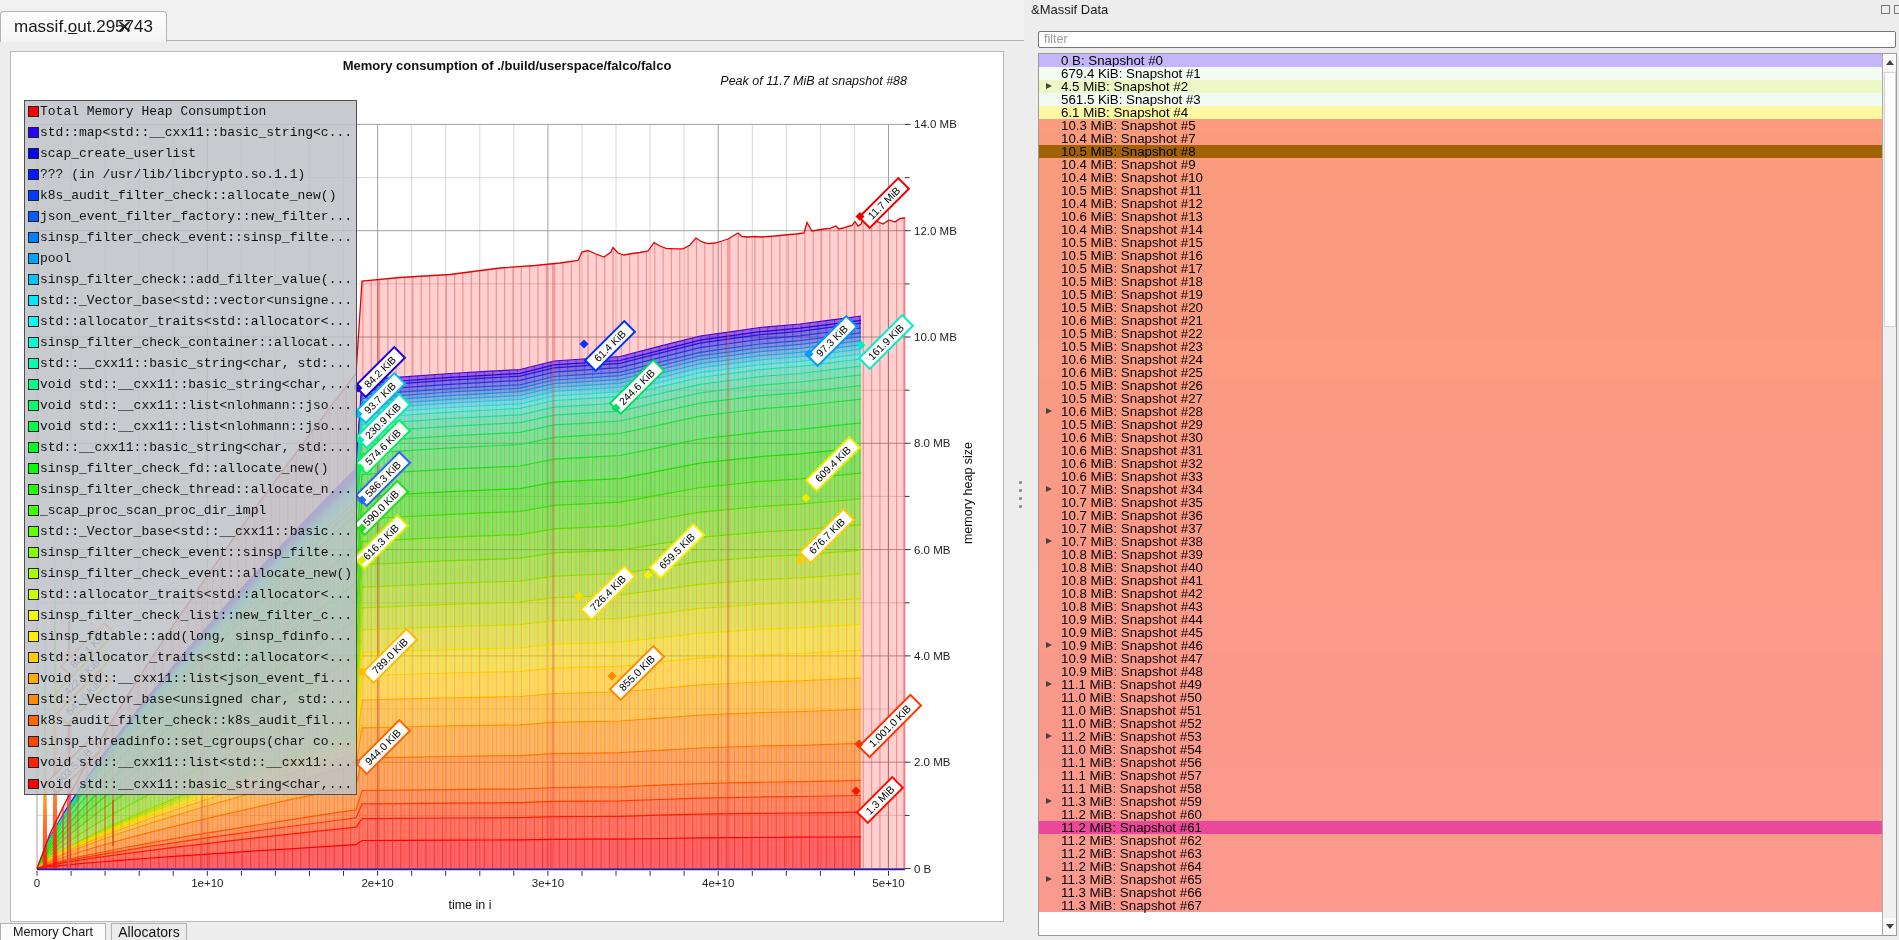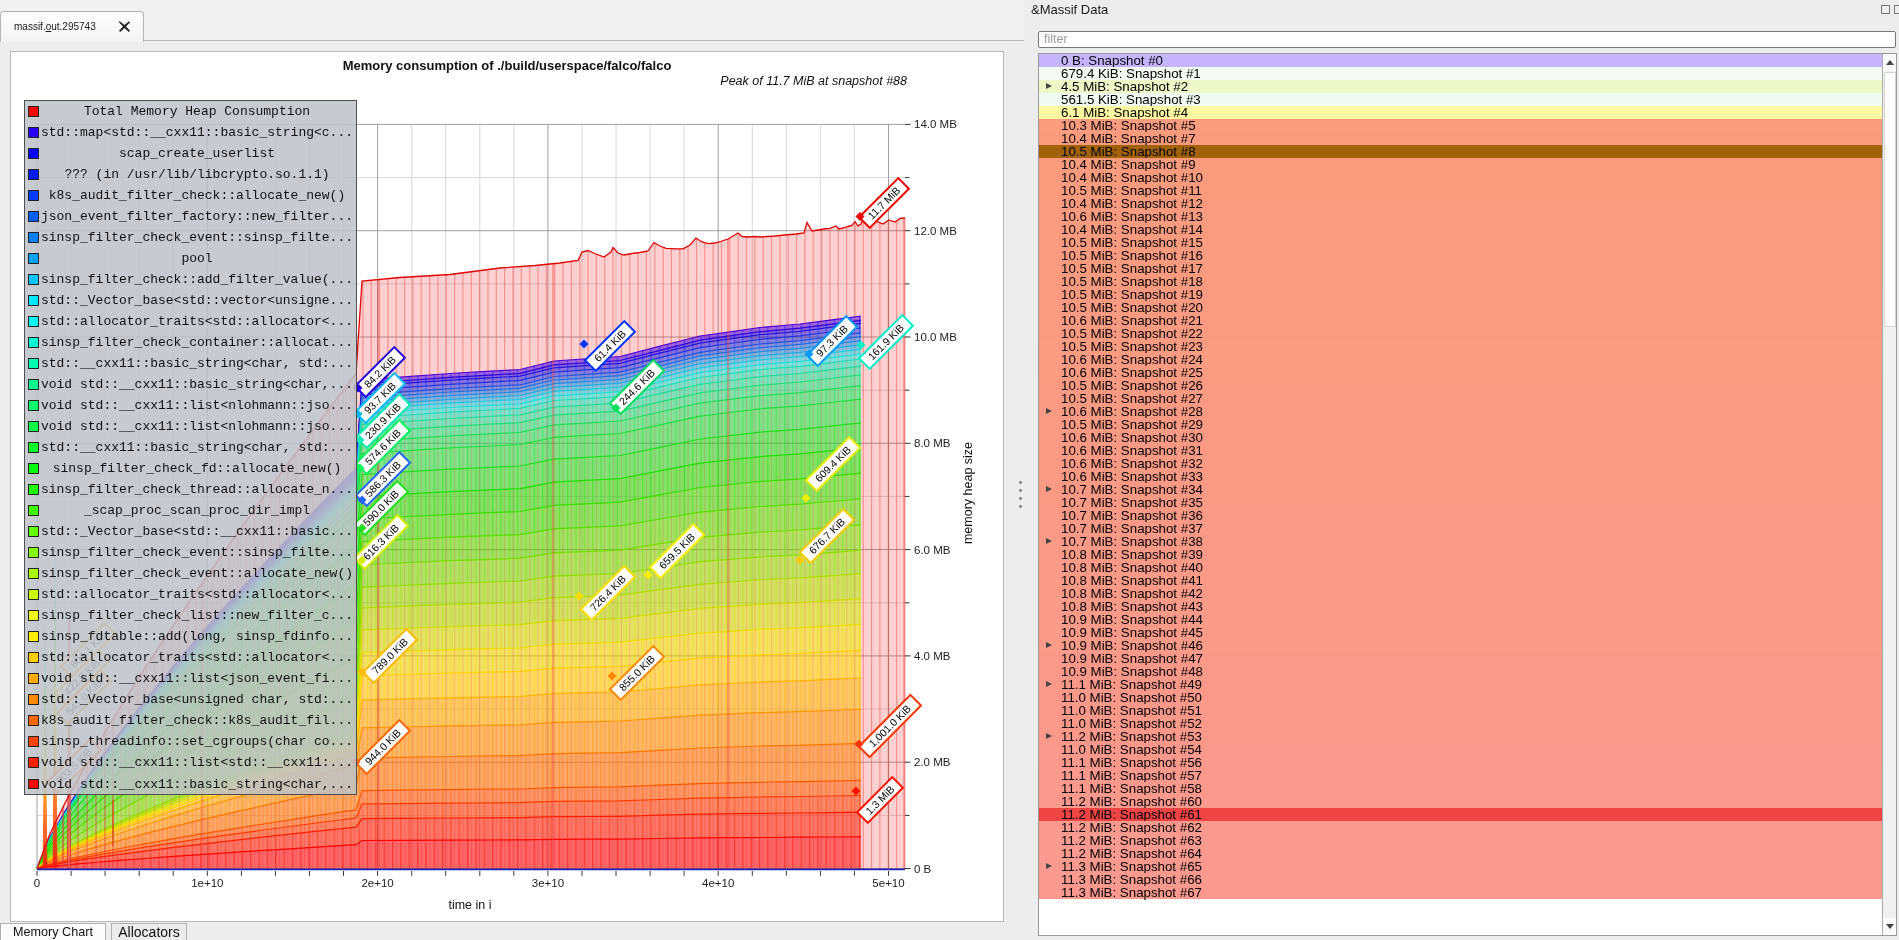--- a/index.html
+++ b/index.html
@@ -1,24 +1,24 @@
 <!DOCTYPE html>
 <html><head><meta charset="utf-8"><style>
 *{margin:0;padding:0;box-sizing:border-box}
 html,body{width:1899px;height:940px;overflow:hidden;background:#ededed;font-family:"Liberation Sans",sans-serif;position:relative}
 #topbar{position:absolute;left:0;top:0;width:1024px;height:41px;background:#f1f1f1;border-bottom:1px solid #b4b4b4}
-#tab{position:absolute;left:0;top:11px;width:144px;height:31px;background:linear-gradient(#fdfdfd,#f4f4f4);border:1px solid #b4b4b4;border-bottom:none;border-radius:4px 4px 0 0;font-size:10px;color:#1a1a1a;line-height:30px;padding-left:13px;z-index:3}
+#tab{position:absolute;left:0;top:11px;width:167px;height:31px;background:linear-gradient(#fdfdfd,#f4f4f4);border:1px solid #b4b4b4;border-bottom:none;border-radius:4px 4px 0 0;font-size:17px;color:#1a1a1a;line-height:30px;padding-left:13px;z-index:3}
 #tab u{text-decoration:underline}
 #panel{position:absolute;left:10px;top:51px;width:994px;height:871px;background:#fff;border:1px solid #b9b9b9}
 #title{position:absolute;left:107px;top:58px;width:800px;text-align:center;font-size:13px;font-weight:bold;color:#111;z-index:2}
 #subtitle{position:absolute;left:107px;top:74px;width:800px;text-align:right;font-size:12.5px;font-style:italic;color:#111;z-index:2}
 #legend{position:absolute;left:24px;top:100px;width:333px;height:695px;background:rgba(190,195,199,0.86);border:1px solid #4f4f4f;z-index:2}
 .lr{position:relative;height:21.03px}
 .lsq{position:absolute;left:3px;top:5px;width:10.5px;height:10.5px;border:1px solid #222}
-.ltx{position:absolute;left:15px;right:2px;top:3px;text-align:center;font-family:"Liberation Mono",monospace;font-size:13px;color:#111;white-space:nowrap}
+.ltx{position:absolute;left:15px;right:2px;top:3px;font-family:"Liberation Mono",monospace;font-size:13px;color:#111;white-space:nowrap}
 #mdtitle{position:absolute;left:1031px;top:2px;font-size:13px;color:#1a1a1a}
 #filter{position:absolute;left:1038px;top:31px;width:858px;height:17px;background:#fff;border:1px solid #767676;border-radius:2px;font-size:12.5px;color:#9a9a9a;line-height:15px;padding-left:5px}
 #list{position:absolute;left:1038px;top:53px;width:859px;height:883px;background:#fff;border:1px solid #999;overflow:hidden}
 .row{height:13px;font-size:13.3px;line-height:13px;color:#000;padding-left:22px;position:relative;white-space:nowrap}
 .arr{position:absolute;left:7px;top:3.2px;width:0;height:0;border-left:6px solid #444;border-top:3.5px solid transparent;border-bottom:3.5px solid transparent}
 #sb{position:absolute;left:1882px;top:54px;width:14px;height:881px;background:#f0f0f0;border-left:1px solid #ababab}
 #sbup{position:absolute;left:1883px;top:54px;width:13px;height:17px;background:#fafafa}
 #sbdn{position:absolute;left:1883px;top:918px;width:13px;height:17px;background:#fafafa}
 #sbth{position:absolute;left:1884px;top:72px;width:12px;height:255px;background:#fdfdfd;border:1px solid #d5d5d5}
 .tri-up{width:0;height:0;border-bottom:5px solid #444;border-left:4.5px solid transparent;border-right:4.5px solid transparent;margin:6px auto 0}
@@ -589,22 +589,23 @@
     <div class="row" style="background:rgb(250,153,137)">10.9 MiB: Snapshot #48</div>
     <div class="row" style="background:rgb(250,153,137)"><span class="arr"></span>11.1 MiB: Snapshot #49</div>
     <div class="row" style="background:rgb(250,153,138)">11.0 MiB: Snapshot #50</div>
     <div class="row" style="background:rgb(250,153,138)">11.0 MiB: Snapshot #51</div>
     <div class="row" style="background:rgb(250,153,138)">11.0 MiB: Snapshot #52</div>
     <div class="row" style="background:rgb(250,153,138)"><span class="arr"></span>11.2 MiB: Snapshot #53</div>
     <div class="row" style="background:rgb(250,153,139)">11.0 MiB: Snapshot #54</div>
     <div class="row" style="background:rgb(250,153,139)">11.1 MiB: Snapshot #56</div>
     <div class="row" style="background:rgb(250,153,140)">11.1 MiB: Snapshot #57</div>
     <div class="row" style="background:rgb(250,153,140)">11.1 MiB: Snapshot #58</div>
+    <div class="row" style="background:rgb(250,153,140)"><span class="arr"></span>11.3 MiB: Snapshot #59</div>
     <div class="row" style="background:rgb(250,153,140)">11.2 MiB: Snapshot #60</div>
-    <div class="row" style="background:#ef4444">11.2 MiB: Snapshot #61</div>
+    <div class="row" style="background:#ec4899">11.2 MiB: Snapshot #61</div>
     <div class="row" style="background:rgb(250,153,141)">11.2 MiB: Snapshot #62</div>
     <div class="row" style="background:rgb(250,153,141)">11.2 MiB: Snapshot #63</div>
     <div class="row" style="background:rgb(250,153,142)">11.2 MiB: Snapshot #64</div>
     <div class="row" style="background:rgb(250,153,142)"><span class="arr"></span>11.3 MiB: Snapshot #65</div>
     <div class="row" style="background:rgb(250,153,142)">11.3 MiB: Snapshot #66</div>
     <div class="row" style="background:rgb(251,153,143)">11.3 MiB: Snapshot #67</div>
   </div>
 <div id="sb"></div>
 <div id="sbth"></div>
 <div id="sbup">

